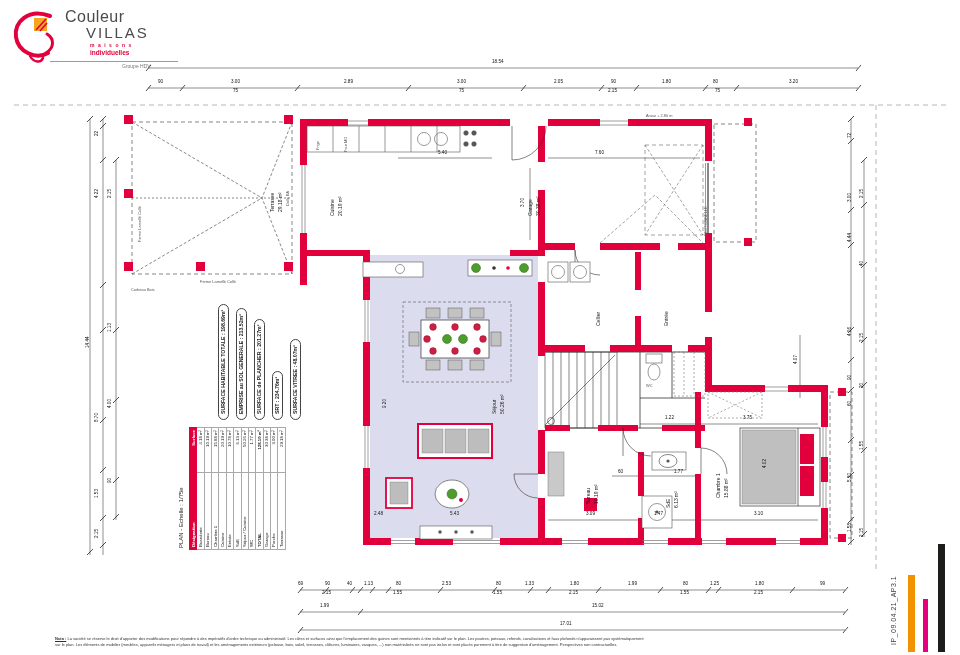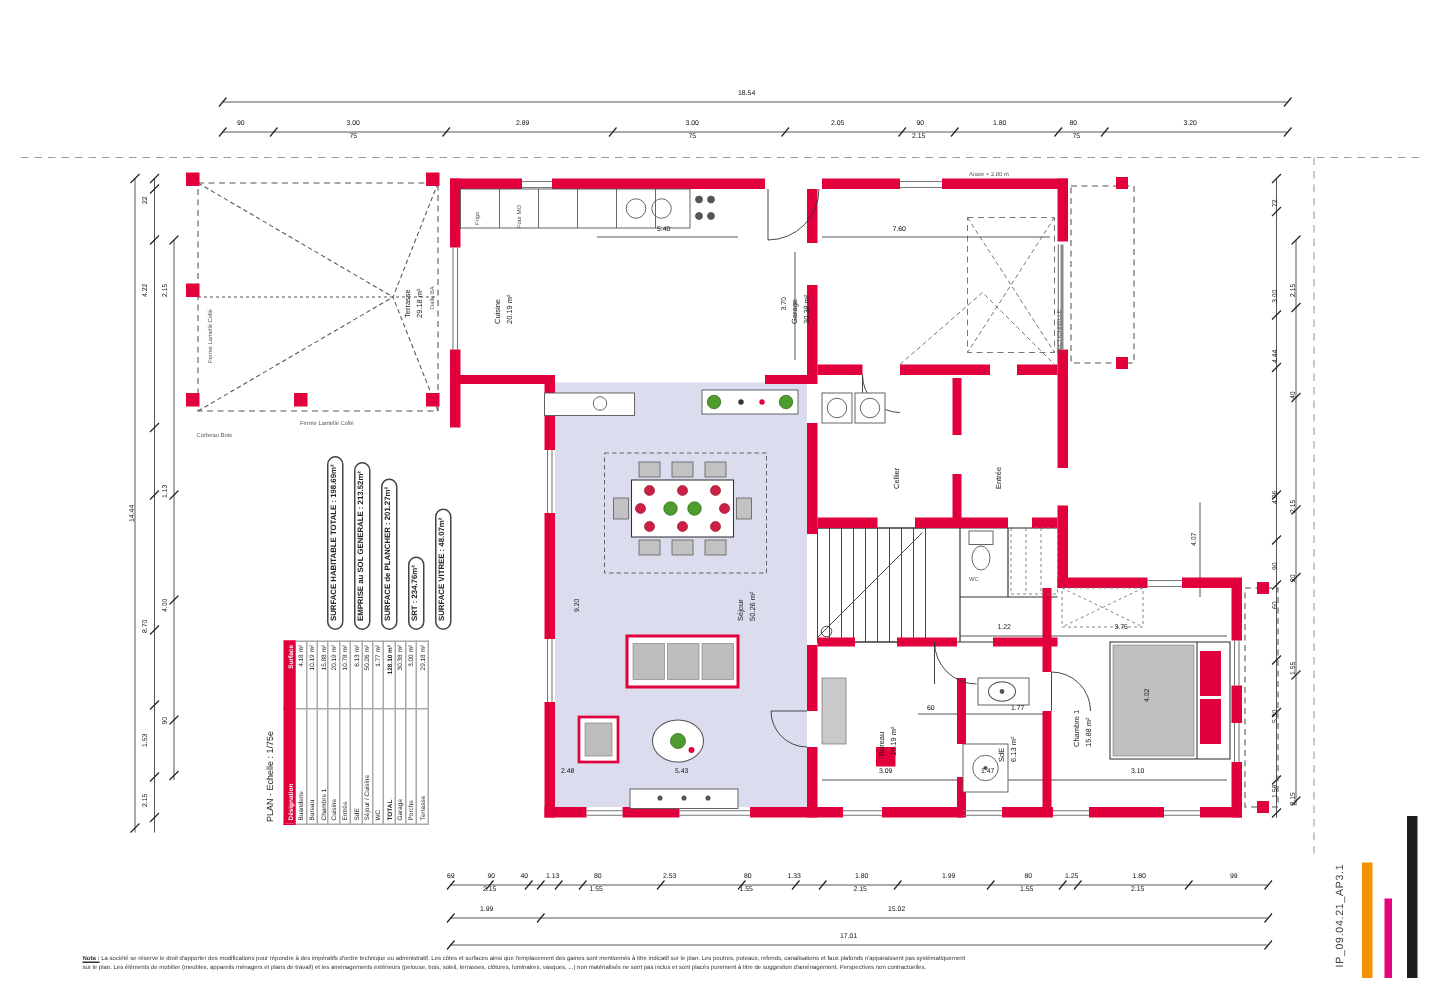--- a/index.html
+++ b/index.html
@@ -307,20 +307,35 @@
       <rect x="800" y="434" width="14" height="30" fill="var(--wall)"></rect>
       <rect x="800" y="466" width="14" height="30" fill="var(--wall)"></rect>
     </g>
 
     <g>
       <rect x="548" y="452" width="16" height="44" fill="#c9c9c9" stroke="#777" stroke-width="0.5"></rect>
       <rect x="584" y="498" width="13" height="13" fill="var(--wall)"></rect>
     </g>
   </svg>
 
+  <div id="logo">
+    <svg width="52" height="58" viewBox="0 0 52 58">
+      <path d="M40,10 C18,2 4,16 6,31 C8,46 26,54 38,47" fill="none" stroke="#e2003c" stroke-width="4" stroke-linecap="round"></path>
+      <path d="M36,47 C44,42 45,33 37,28" fill="none" stroke="#e2003c" stroke-width="3" stroke-linecap="round"></path>
+      <rect x="24" y="12" width="13" height="13" fill="#f5a623"></rect>
+      <path d="M26,24 L36,13 M30,25 L37,17" stroke="#e2003c" stroke-width="1.6"></path>
+      <path d="M20,50 C24,57 31,57 33,52" fill="none" stroke="#e2003c" stroke-width="2.4" stroke-linecap="round"></path>
+    </svg>
+    <span class="l1">Couleur</span>
+    <span class="l2">VILLAS</span>
+    <span class="l3">maisons</span>
+    <span class="l4">individuelles</span>
+    <div class="rule"></div>
+    <span class="l5">Groupe HDV</span>
+  </div>
 
   <div class="layer">
       <span class="lab r" style="left: 270px; top: 212px;">Terrasse</span>
       <span class="lab r" style="left: 278px; top: 212px;">29.18 m²</span>
       <span class="lab r s" style="left: 286px; top: 206px;">Dalle BA</span>
       <span class="lab r s" style="left: 138px; top: 242px;">Ferme Lamellé Collé</span>
       <span class="lab s" style="left: 200px; top: 280px;">Ferme Lamellé Collé</span>
       <span class="lab s" style="left: 131px; top: 288px;">Corbeau Bois</span>
       <span class="lab r" style="left: 330px; top: 216px;">Cuisine</span>
       <span class="lab r" style="left: 338px; top: 216px;">20.19 m²</span>

